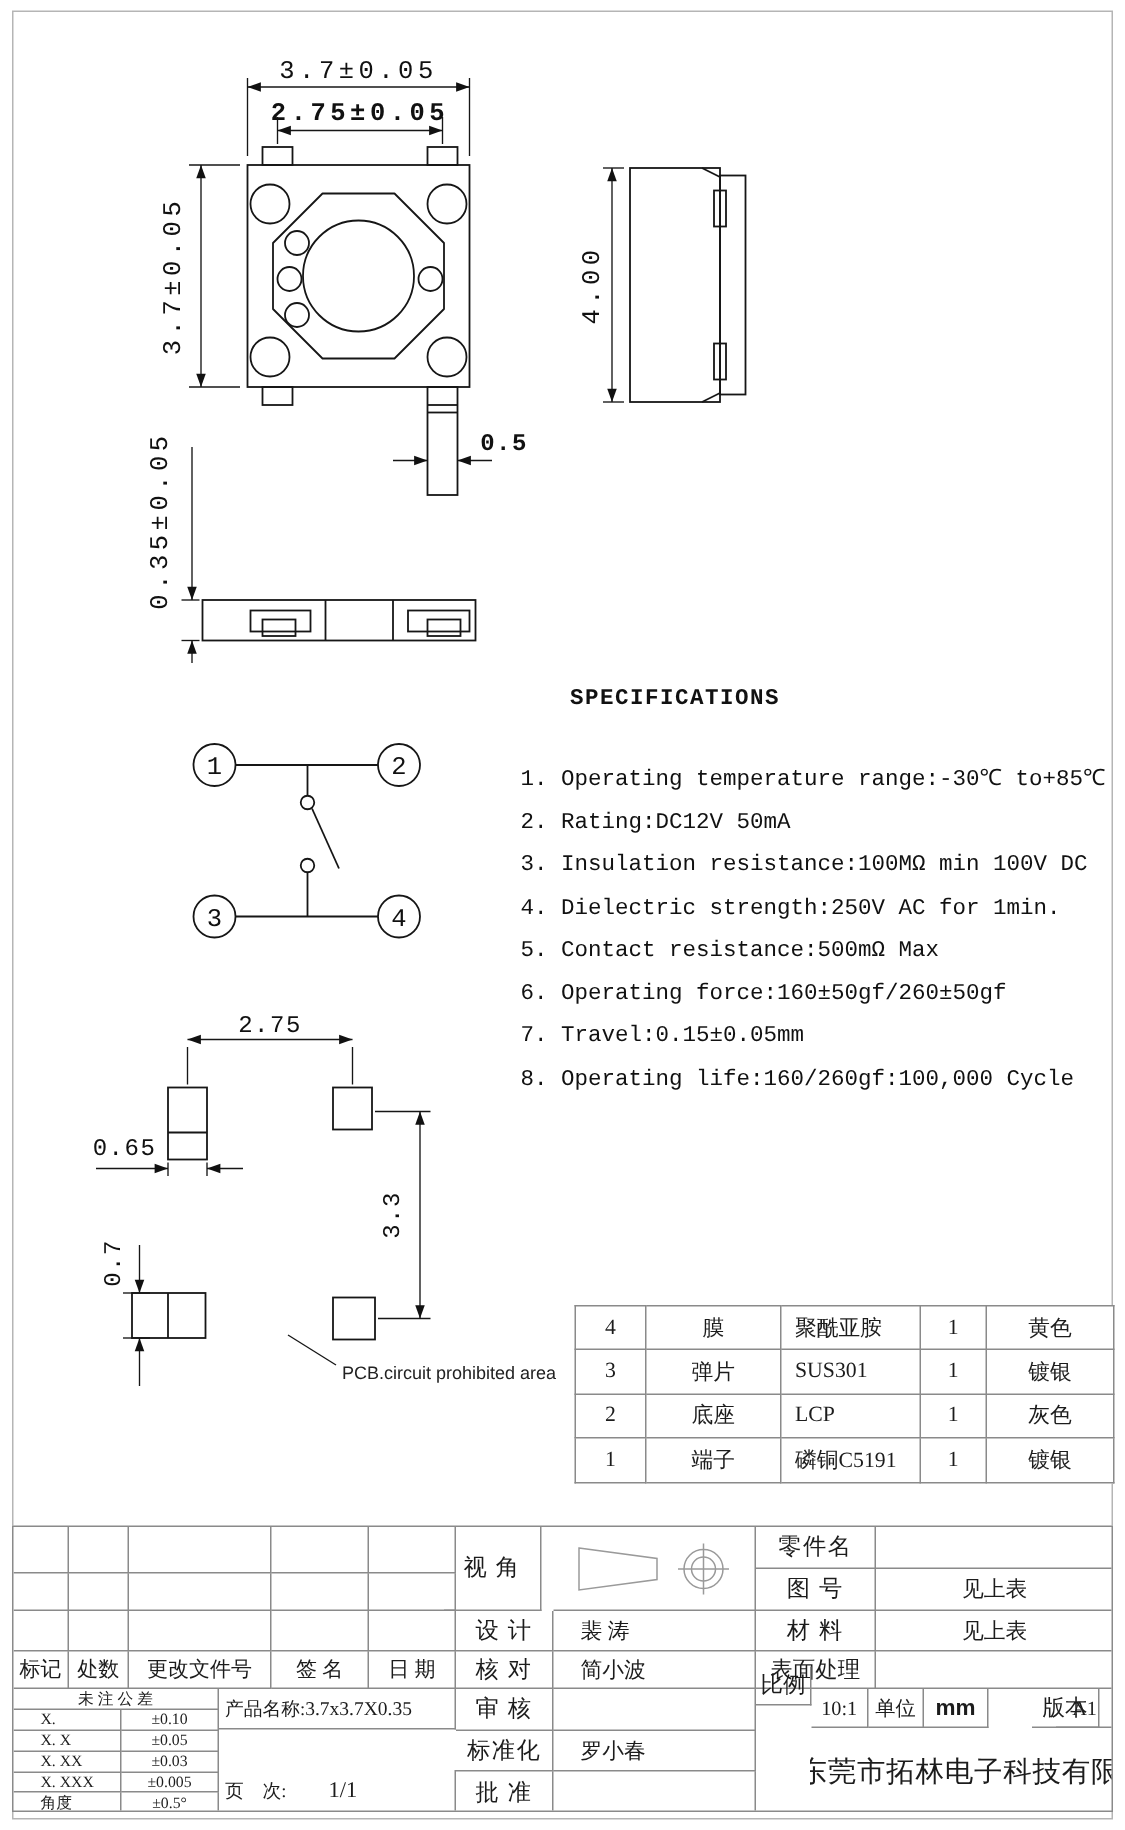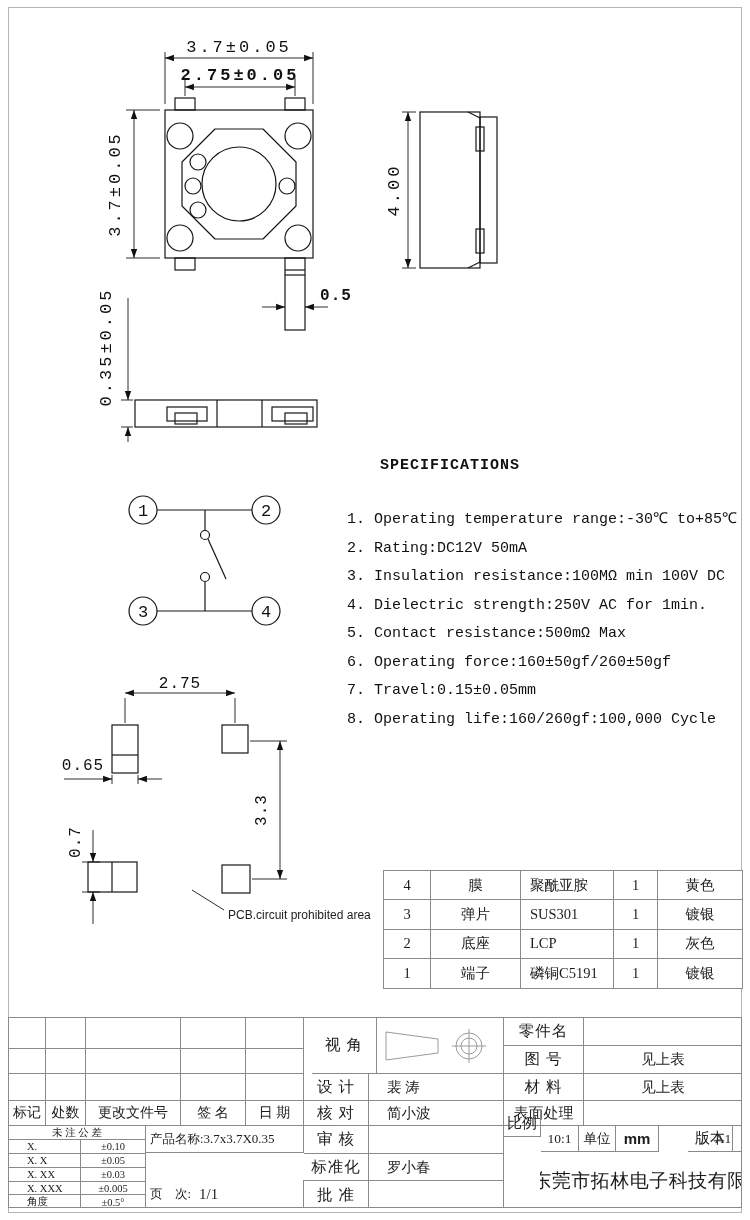--- a/index.html
+++ b/index.html
@@ -248,24 +248,24 @@
     <div class="c tol" style="left:72px;top:164px;width:65px;height:13px">±0.005</div>
     <div class="c tol lft nb" style="left:0;top:177px;width:72px;height:14px;padding-left:18px">角度</div>
     <div class="c tol nb" style="left:72px;top:177px;width:65px;height:14px">±0.5°</div>
 
     <div class="c lft" style="left:137px;top:108px;width:158px;height:27px;padding-left:4px">
       <span class="pl">产品名称:</span>
       <span style="font-size:13px">3.7x3.7X0.35</span>
     </div>
     <div class="c lft nb" style="left:137px;top:162px;width:158px;height:29px;padding-left:4px">
       <span class="pl" style="white-space:pre">页    次:</span>
-      <span style="font-size:15px;margin-left:8px">1/1</span>
+      <span style="font-size:15px;margin-left:28px">1/1</span>
     </div>
 
-    <div class="c lab" style="left:303px;top:0;width:65px;height:56px">视 角</div>
+    <div class="c lab" style="left:287px;top:0;width:65px;height:56px">视 角</div>
     <div class="c lab" style="left:295px;top:56px;width:65px;height:27px">设 计</div>
     <div class="c lab" style="left:295px;top:83px;width:65px;height:25px">核 对</div>
     <div class="c lab" style="left:295px;top:108px;width:65px;height:28px">审 核</div>
     <div class="c lab" style="left:295px;top:136px;width:65px;height:27px">标准化</div>
     <div class="c lab nb" style="left:295px;top:163px;width:65px;height:28px">批 准</div>
 
     <div class="c" style="left:360px;top:0;width:135px;height:56px">
       <svg width="120" height="42" viewBox="0 0 120 42" style="position:static">
         <g stroke="#9a9a9a" stroke-width="1" fill="none">
           <polygon points="10,7 62,14 62,28 10,35"></polygon>

